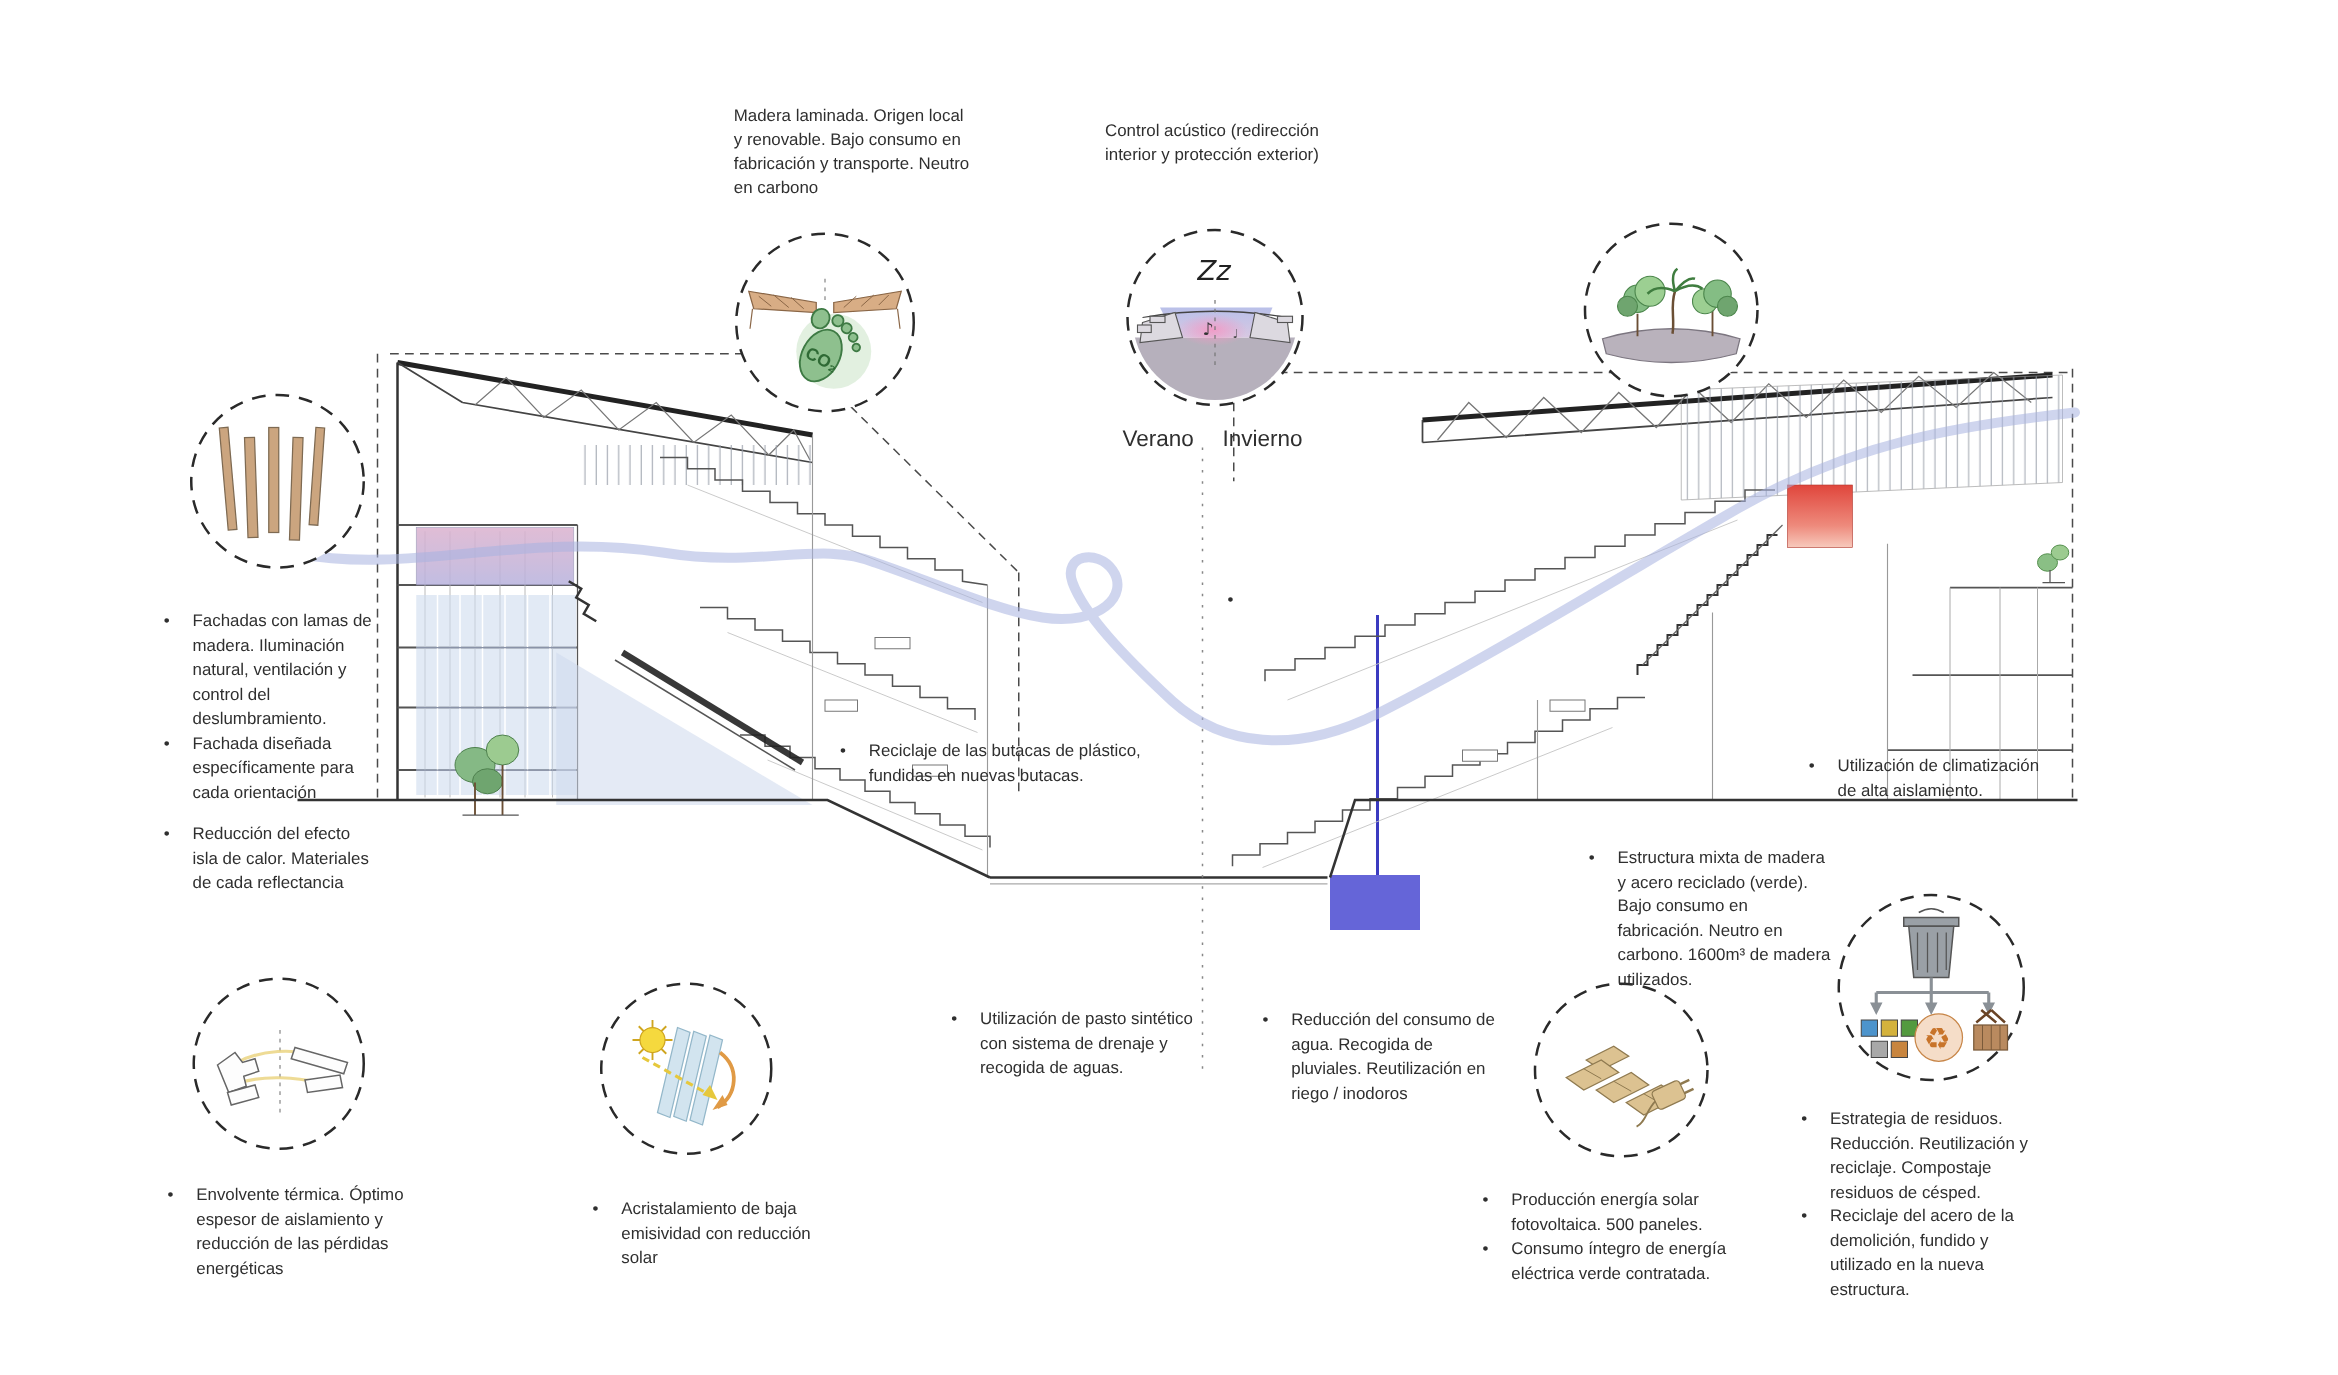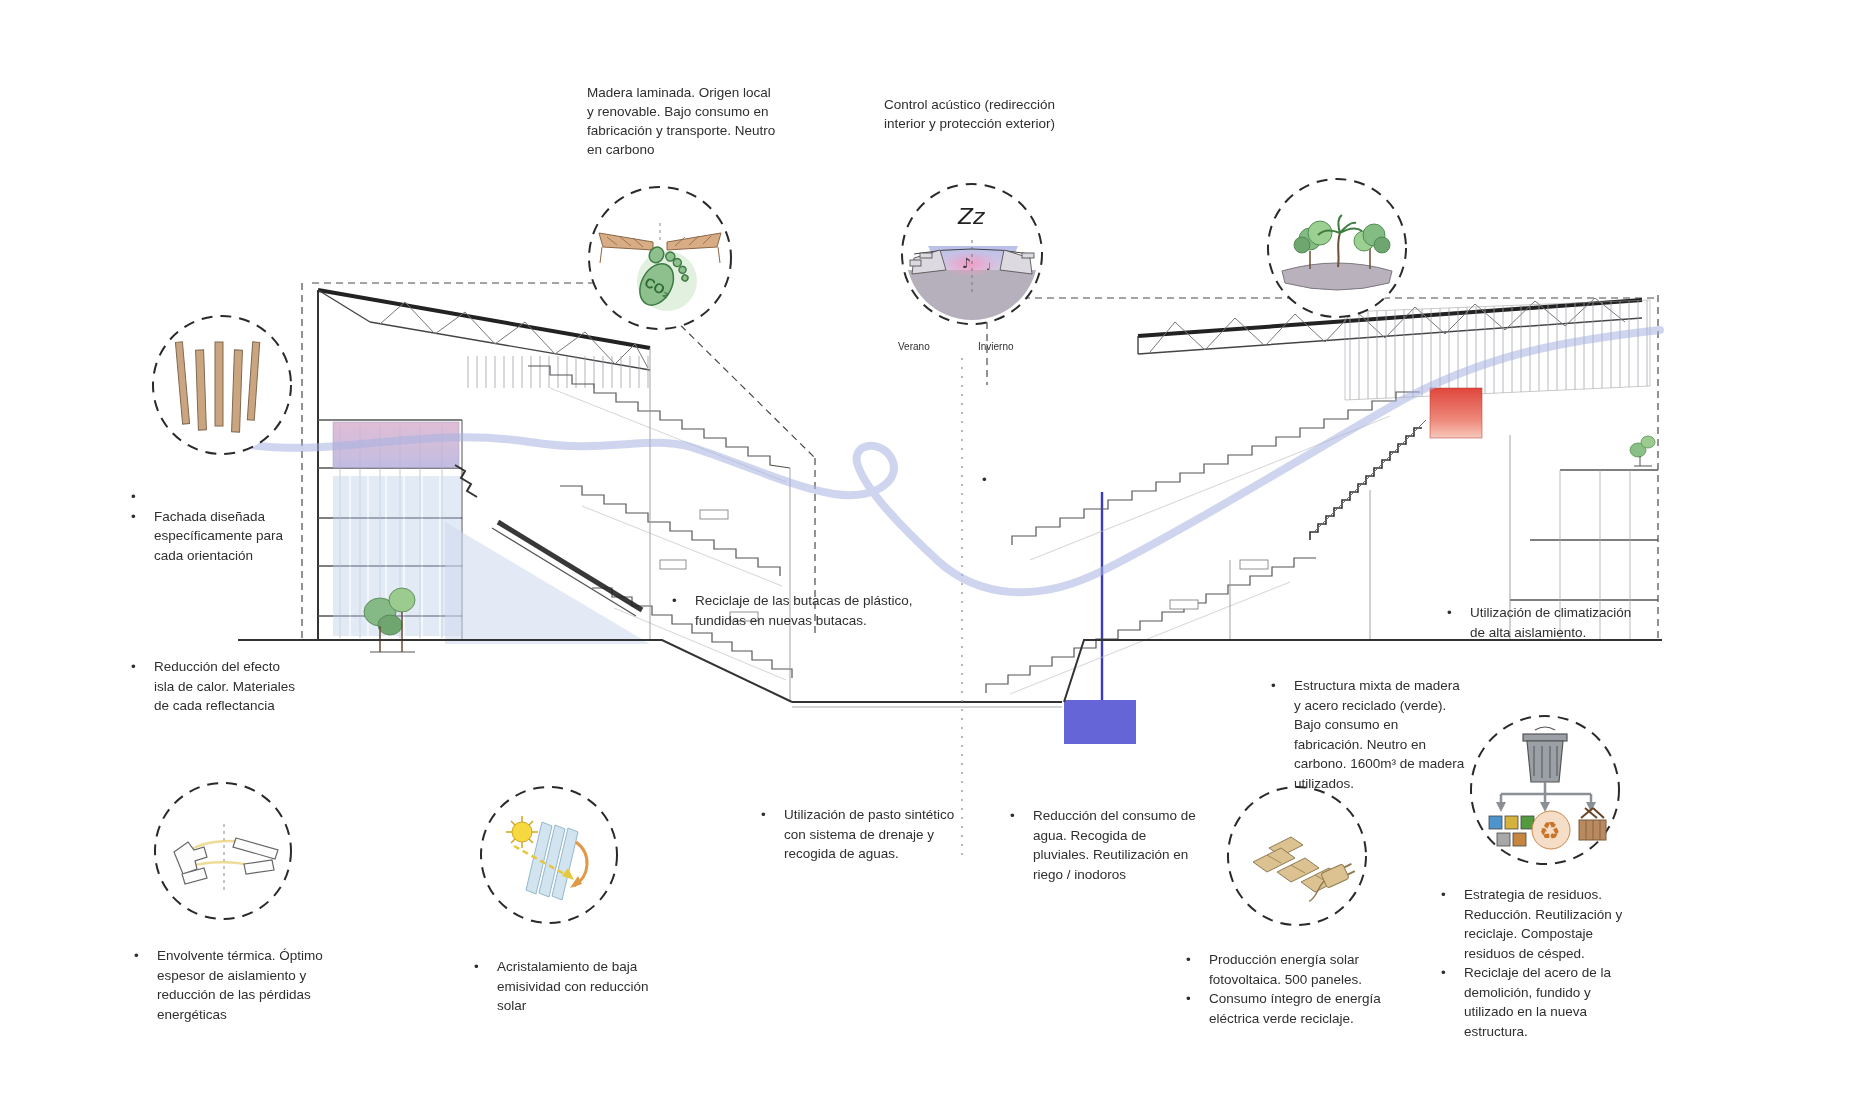--- a/index.html
+++ b/index.html
@@ -3,21 +3,21 @@
 <meta charset="utf-8">
 <style>
   html,body{margin:0;padding:0;background:#fff;}
   #canvas{position:relative;width:1870px;height:1100px;background:#ffffff;overflow:hidden;
           font-family:"Liberation Sans",sans-serif;}
   .note{position:absolute;font-size:13.5px;line-height:19.5px;color:#2f2f2f;}
   .li{display:flex;align-items:flex-start;}
   .b{width:23px;flex:none;text-align:left;}
   .lt{white-space:pre-line;}
   .callout{position:absolute;font-size:13.5px;line-height:19px;color:#2f2f2f;white-space:pre-line;}
-  .season{position:absolute;font-size:10px;color:#2f2f2f;}
+  .season{position:absolute;font-size:18px;color:#2f2f2f;}
   svg{position:absolute;display:block;}
 </style>
 </head>
 <body>
 
 <div id="canvas">
 
   <svg style="left:230px;top:260px" width="1450" height="620" viewBox="0 0 1450 620">
     <defs>
       <pattern id="vh" width="9" height="14" patternUnits="userSpaceOnUse">
@@ -285,20 +285,25 @@
 en carbono</div>
   <div class="callout" style="left:884px;top:95px">Control acústico (redirección
 interior y protección exterior)</div>
 
   <span class="season" style="left:898px;top:341px">Verano</span>
   <span class="season" style="left:978px;top:341px">Invierno</span>
 
   <div class="note" style="left:131px;top:487px">
     <div class="li">
         <span class="b">•</span>
+        <div class="lt">Fachadas con lamas de
+madera. Iluminación
+natural, ventilación y
+control del
+deslumbramiento.</div>
       </div>
     <div class="li">
         <span class="b">•</span>
         <div class="lt">Fachada diseñada
 específicamente para
 cada orientación</div>
       </div>
   </div>
 
   <div class="note" style="left:131px;top:657px">
@@ -384,21 +389,21 @@
 
   <div class="note" style="left:1186px;top:950px">
     <div class="li">
         <span class="b">•</span>
         <div class="lt">Producción energía solar
 fotovoltaica. 500 paneles.</div>
       </div>
     <div class="li">
         <span class="b">•</span>
         <div class="lt">Consumo íntegro de energía
-eléctrica verde reciclaje.</div>
+eléctrica verde contratada.</div>
       </div>
   </div>
 
   <div class="note" style="left:1441px;top:885px">
     <div class="li">
         <span class="b">•</span>
         <div class="lt">Estrategia de residuos.
 Reducción. Reutilización y
 reciclaje. Compostaje
 residuos de césped.</div>

